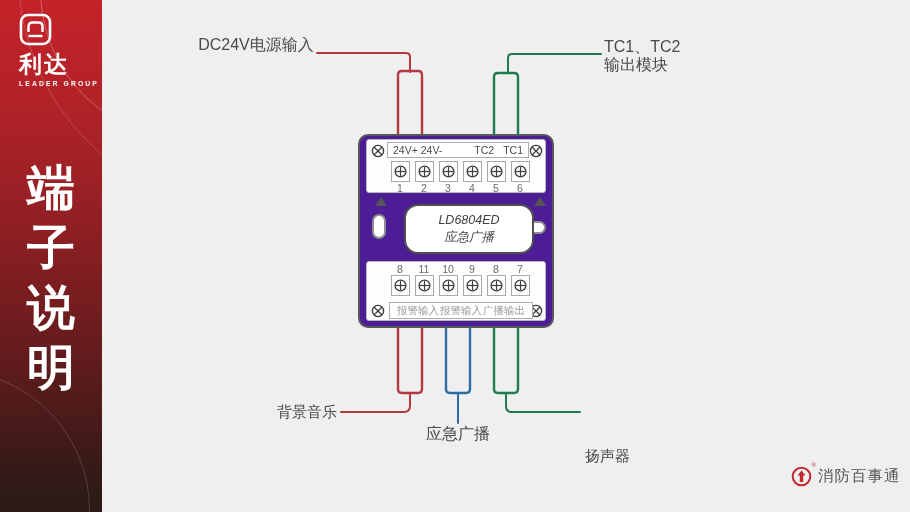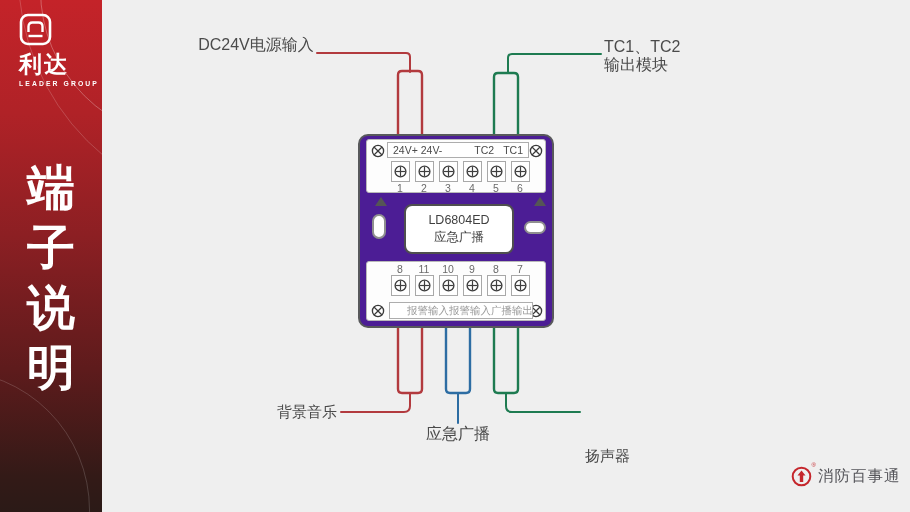--- a/index.html
+++ b/index.html
@@ -32,36 +32,36 @@
   
   .module {
     position:absolute; left:358px; top:134px; width:196px; height:194px;
     background:#4c1d95; border:2.5px solid #58595b; border-radius:10px; z-index:2;
   }
   .strip { position:absolute; left:6px; width:180px; border:1.5px solid #b9b9b9; border-radius:3px; background:#fdfdfd; }
   .strip-top { top:3px; height:54px; }
   .strip-bottom { top:125px; height:60px; }
   .label-bar { position:absolute; border:1.5px solid #adadad; background:#fff; display:flex; align-items:center; }
   .label-bar-top { left:20px; top:2px; width:142px; height:16px; justify-content:space-between; padding:0 5px; }
-  .label-bar-bottom { left:22px; top:40px; width:144px; height:17px; justify-content:space-between; padding:0 17px; }
+  .label-bar-bottom { left:22px; top:40px; width:144px; height:17px; justify-content:space-between; padding:0 7px; }
   .bar-text { font-size:10.5px; color:#4a4a4a; white-space:nowrap; }
   .bar-text-dim { font-size:10.5px; color:#9a9a9a; white-space:nowrap; }
   .tc-group { display:flex; gap:9px; }
   .cscrew { position:absolute; width:14px; height:14px; }
   .term-row { position:absolute; left:21px; display:flex; }
   .term-row-top { top:21px; }
   .term-row-bottom { top:1px; }
   .tcell { width:24px; display:flex; flex-direction:column; align-items:center; }
   .tsq { width:19px; height:21px; border:1.5px solid #a8a8a8; background:#fff; display:flex; align-items:center; justify-content:center; }
   .tsq svg { width:15px; height:15px; }
   .tnum { font-size:10.5px; color:#6a6a6a; line-height:12px; }
   .display-box {
-    position:absolute; left:44px; top:68px; width:110px; height:50px;
-    border:2.5px solid #4f4f4f; border-radius:8px; background:#fff;
-    display:flex; flex-direction:column; align-items:center; justify-content:center;
+    position:absolute; left:44px; top:68px; width:130px; height:50px;
+    border:2.5px solid #4f4f4f; border-radius:14px; background:#fff;
+    display:flex; flex-direction:column; align-items:center; justify-content:center;font-style:italic;
   }
   .display-box div { font-size:12.5px; color:#3f3f3f; line-height:17px; }
   .tri { position:absolute; width:0; height:0; border-left:6px solid transparent; border-right:6px solid transparent; border-bottom:9px solid #555; top:61px; }
   .tri-left { left:15px; } .tri-right { left:174px; }
   .pill-v { position:absolute; left:12px; top:78px; width:14px; height:25px; border:2px solid #8f8f8f; border-radius:8px; background:#fff; }
   .pill-h { position:absolute; left:164px; top:85px; width:22px; height:13px; border:2px solid #8f8f8f; border-radius:8px; background:#fff; }
   
   .wlabel { position:absolute; color:#4b4b4b; z-index:2; }
   .lbl-power { left:197px; top:36px; width:118px; text-align:center; font-size:16px; line-height:18px; }
   .lbl-signal { left:604px; top:38px; text-align:left; font-size:16px; line-height:18px; }

